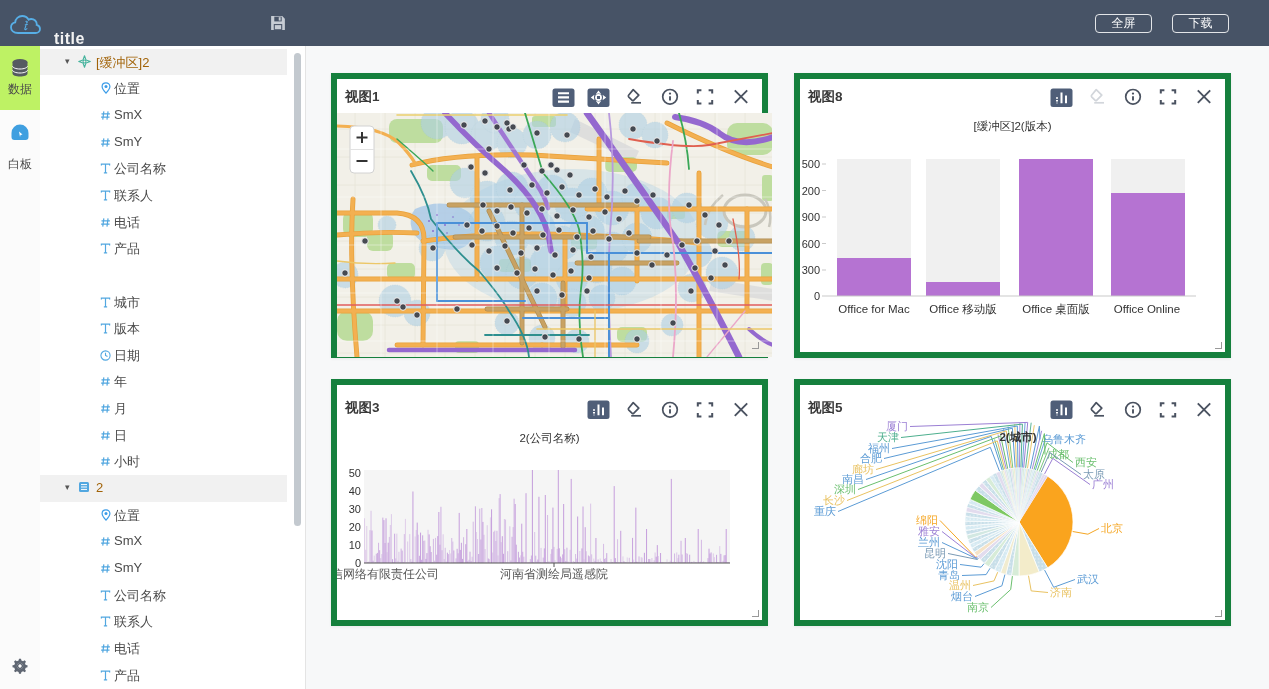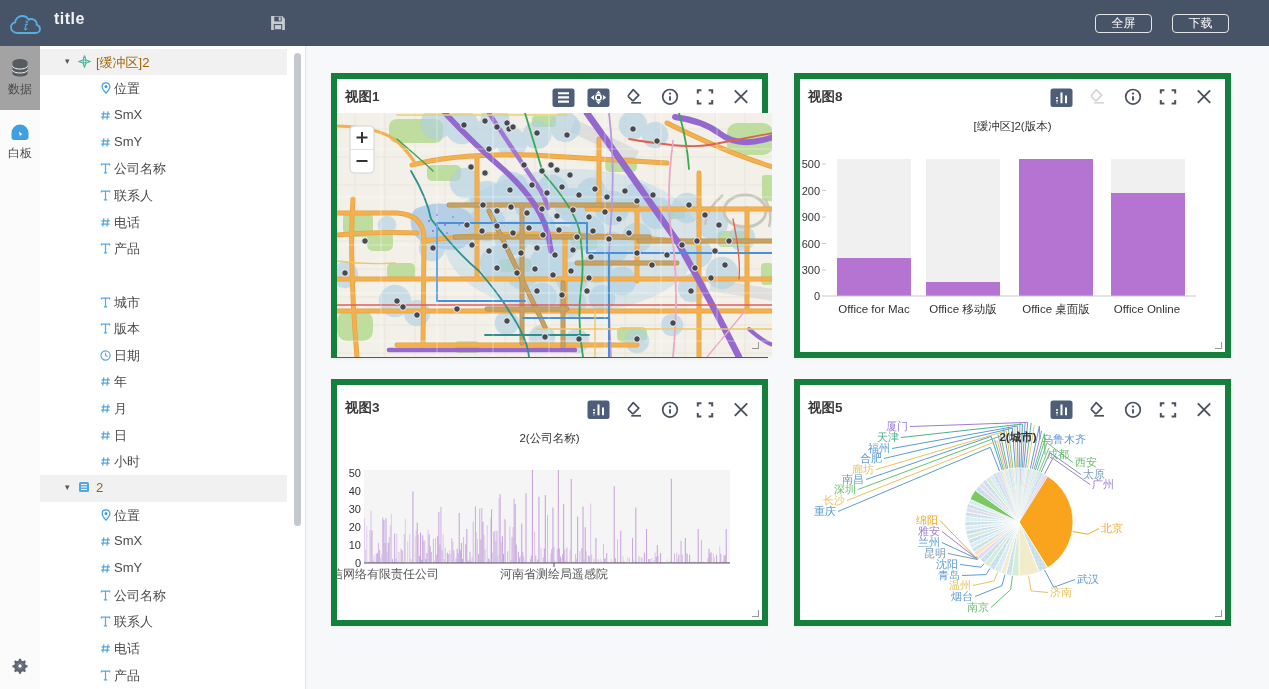--- a/index.html
+++ b/index.html
@@ -1,23 +1,23 @@
 <!DOCTYPE html>
 <html><head><meta charset="utf-8">
 <style>
 * { margin:0; padding:0; box-sizing:border-box; }
 html,body { width:1269px; height:689px; overflow:hidden; font-family:"Liberation Sans",sans-serif; background:#f7f8f9; }
 #topbar { position:absolute; left:0; top:0; width:1269px; height:46px; background:#475366; }
 #logo { position:absolute; left:8px; top:12px; }
-#ttl { position:absolute; left:54px; top:10px; color:#f2f2f2; font-size:16px; font-weight:bold; letter-spacing:0.5px; }
+#ttl { position:absolute; left:54px; top:30px; color:#f2f2f2; font-size:16px; font-weight:bold; letter-spacing:0.5px; }
 #save { position:absolute; left:269px; top:14px; }
 .tbtn { position:absolute; top:14px; width:57px; height:19px; border:1px solid rgba(255,255,255,0.85); border-radius:4px; color:#fff; font-size:12px; text-align:center; line-height:17px; }
 #rail { position:absolute; left:0; top:46px; width:40px; height:643px; background:#fbfbfb; }
 .ritem { position:absolute; left:0; width:40px; text-align:center; color:#4a4a4a; font-size:12px; }
-#rail .sel { background:#a3a3a3; }
+#rail .sel { background:#bef264; }
 #sidepanel { position:absolute; left:40px; top:46px; width:266px; height:643px; background:#ffffff; border-right:1px solid #e4e4e4; }
 .trow { position:absolute; left:0; width:247px; height:26.6px; font-size:13px; color:#4a4a4a; }
 .thead { background:#f1f1f1; }
 .tri { position:absolute; left:25px; top:7px; font-size:9px; color:#555; }
 .hic { position:absolute; left:38px; top:6px; }
 .hlab { position:absolute; left:56px; top:5px; color:#a16207; }
 .iic { position:absolute; left:60px; top:7px; }
 .ilab { position:absolute; left:74px; top:5px; }
 #sb { position:absolute; left:254px; top:7px; width:7px; height:473px; background:#c3c9cf; border-radius:4px; }
 .panel { position:absolute; background:#fff; border:6px solid #15803d; box-shadow:0 1px 3px rgba(0,0,0,0.06); }
@@ -54,21 +54,21 @@
         <path d="M3.5 4 V15.5 C3.5 17.2 6.9 18.5 11 18.5 C15.1 18.5 18.5 17.2 18.5 15.5 V4" fill="#555b61"></path>
         <path d="M3.5 8 C3.5 9.7 6.9 11 11 11 C15.1 11 18.5 9.7 18.5 8 M3.5 12 C3.5 13.7 6.9 15 11 15 C15.1 15 18.5 13.7 18.5 12" stroke="#fbfbfb" stroke-width="1" fill="none"></path>
       </svg>
     <div style="margin-top:0px">数据</div>
   </div>
   <div class="ritem" style="top:72px;height:56px">
     <svg width="18" height="17" viewBox="0 0 18 17" style="margin-top:6px">
         <path d="M9 0.5 A8.5 8.5 0 0 1 17.5 9 L17.5 13 A3 3 0 0 1 14.5 16 L3.5 16 A3 3 0 0 1 0.5 13 L0.5 9 A8.5 8.5 0 0 1 9 0.5 Z" fill="#3f9fe0"></path>
         <path d="M8 7.5 L11.5 10.5 L9.5 11 L9 13 Z" fill="#fff"></path>
       </svg>
-    <div style="margin-top:1px">白板</div>
+    <div style="margin-top:12px">白板</div>
   </div>
   <svg width="16" height="16" viewBox="0 0 16 16" style="position:absolute;left:12px;top:612px">
       <path d="M8 1 L9.2 3.2 L11.7 2.7 L12.6 5 L15 5.8 L14.4 8.2 L16 10 L14.2 11.7 L14.8 14.2 L12.4 14.9 L11.5 17.3" fill="none"></path>
       <g fill="#5f6672">
         <path d="M8 4.8 a3.2 3.2 0 1 0 0.001 0 M8 6.3 a1.7 1.7 0 1 1 -0.001 0" fill-rule="evenodd"></path>
         <path d="M7 0.8 h2 l0.4 1.8 1.7 0.7 1.5-1 1.4 1.4 -1 1.5 0.7 1.7 1.8 0.4 v2 l-1.8 0.4 -0.7 1.7 1 1.5 -1.4 1.4 -1.5-1 -1.7 0.7 -0.4 1.8 h-2 l-0.4-1.8 -1.7-0.7 -1.5 1 -1.4-1.4 1-1.5 -0.7-1.7 -1.8-0.4 v-2 l1.8-0.4 0.7-1.7 -1-1.5 1.4-1.4 1.5 1 1.7-0.7 Z M8 4.8 a3.2 3.2 0 1 0 0.001 0" fill-rule="evenodd"></path>
       </g>
     </svg>
 </div>
 

